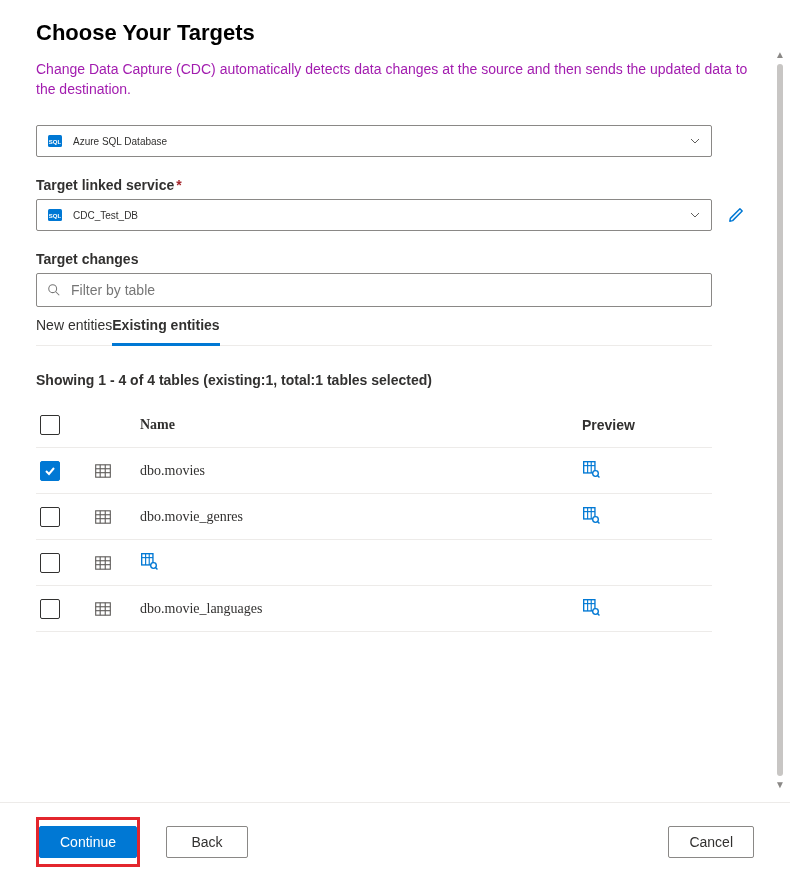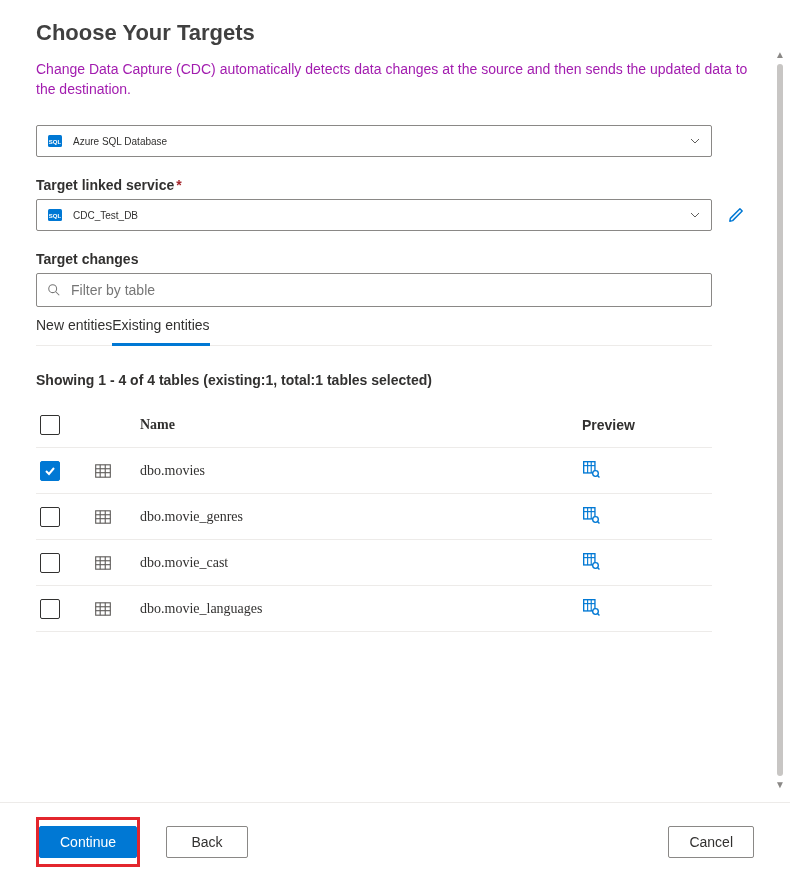--- a/index.html
+++ b/index.html
@@ -16,21 +16,21 @@
   }
   .panel {
     padding: 20px 36px 0 36px;
     height: 800px;
     overflow: hidden;
   }
   h1 {
     font-size: 22px;
     font-weight: 600;
     margin: 0 0 14px 0;
-    color: #404040;
+    color: #000000;
   }
   .description {
     font-size: 14px;
     color: #a21caf;
     line-height: 1.4;
     margin-bottom: 26px;
   }
   .field-group {
     margin-bottom: 20px;
   }
@@ -120,21 +120,21 @@
   }
   .tab {
     padding: 8px 0 10px 0;
     font-size: 14px;
     cursor: pointer;
     border-bottom: 3px solid transparent;
     margin-bottom: -1px;
     color: #323130;
   }
   .tab.active {
-    font-weight: 400;
+    font-weight: 700;
     border-bottom-color: #0078d4;
   }
   .summary {
     margin-top: 26px;
     font-size: 14px;
     font-weight: 600;
     margin-bottom: 14px;
   }
   .table {
     width: 676px;
@@ -397,21 +397,20 @@
           </div>
           <div class="col-type">
             <svg width="18" height="18" viewBox="0 0 16 16">
               <rect x="1.5" y="2.5" width="13" height="11" fill="none" stroke="#605e5c" stroke-width="1"></rect>
               <line x1="1.5" y1="6" x2="14.5" y2="6" stroke="#605e5c"></line>
               <line x1="1.5" y1="9.5" x2="14.5" y2="9.5" stroke="#605e5c"></line>
               <line x1="5.5" y1="2.5" x2="5.5" y2="13.5" stroke="#605e5c"></line>
               <line x1="10" y1="2.5" x2="10" y2="13.5" stroke="#605e5c"></line>
             </svg>
           </div>
-          <div class="col-name">dbo.movie_cast</div>
           <div class="col-preview"><span class="preview-btn">
               <svg width="18" height="18" viewBox="0 0 16 16">
                 <rect x="1.5" y="1.5" width="10" height="10" fill="none" stroke="#0078d4" stroke-width="1.2"></rect>
                 <line x1="1.5" y1="5" x2="11.5" y2="5" stroke="#0078d4"></line>
                 <line x1="5" y1="1.5" x2="5" y2="11.5" stroke="#0078d4"></line>
                 <line x1="8.2" y1="1.5" x2="8.2" y2="11.5" stroke="#0078d4"></line>
                 <circle cx="12" cy="12" r="2.5" fill="#fff" stroke="#0078d4" stroke-width="1.2"></circle>
                 <line x1="13.8" y1="13.8" x2="15.5" y2="15.5" stroke="#0078d4" stroke-width="1.2"></line>
               </svg>
             </span></div>

